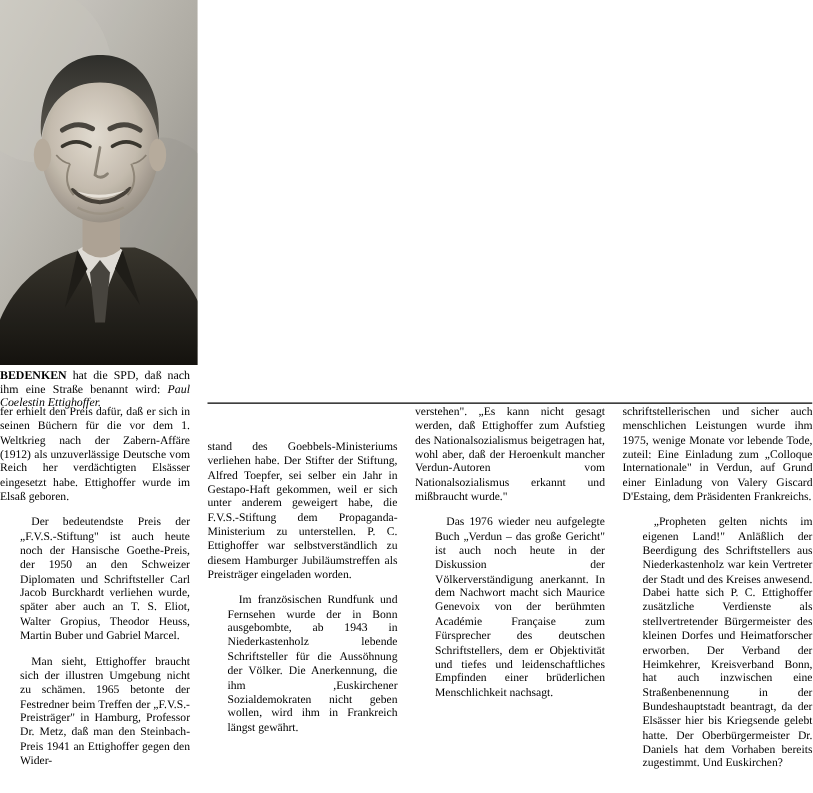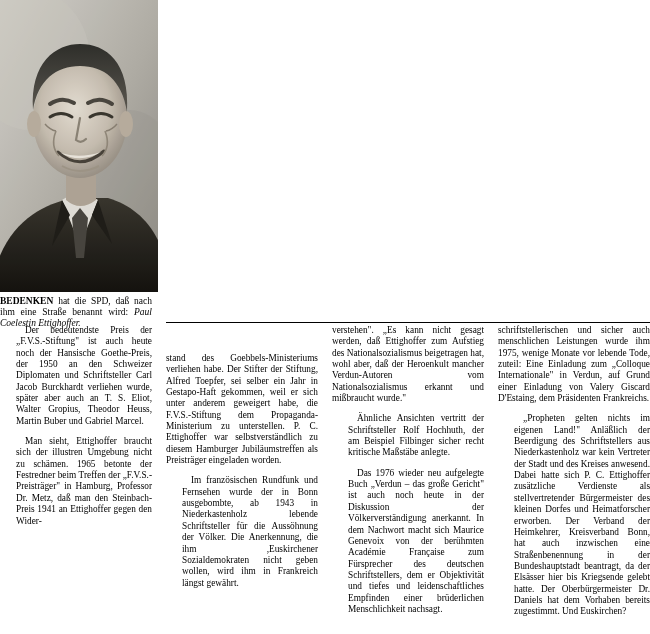--- a/index.html
+++ b/index.html
@@ -170,32 +170,32 @@
     <div class="caption">
       <b>BEDENKEN</b><span> hat die SPD, daß nach ihm eine Straße benannt wird: </span><i>Paul Coelestin Ettighoffer.</i>
     </div>
   </div>
 
   <div class="rule rule-h"></div>
 
   <div class="columns">
 
     <div class="col col1">
+      <p>fer erhielt den Preis dafür, daß er sich in seinen Büchern für die vor dem 1. Weltkrieg nach der Zabern-Affäre (1912) als unzuverlässige Deutsche vom Reich her verdächtigten Elsässer eingesetzt habe. Ettighoffer wurde im Elsaß geboren.</p>
       <p class="ind">Der bedeutendste Preis der „F.V.S.-Stiftung" ist auch heute noch der Hansische Goethe-Preis, der 1950 an den Schweizer Diplomaten und Schriftsteller Carl Jacob Burckhardt verliehen wurde, später aber auch an T. S. Eliot, Walter Gropius, Theodor Heuss, Martin Buber und Gabriel Marcel.</p>
       <p class="ind">Man sieht, Ettighoffer braucht sich der illustren Umgebung nicht zu schämen. 1965 betonte der Festredner beim Treffen der „F.V.S.-Preisträger" in Hamburg, Professor Dr. Metz, daß man den Steinbach-Preis 1941 an Ettighoffer gegen den Wider-</p>
     </div>
 
     <div class="col col2">
       <p>stand des Goebbels-Ministeriums verliehen habe. Der Stifter der Stiftung, Alfred Toepfer, sei selber ein Jahr in Gestapo-Haft gekommen, weil er sich unter anderem geweigert habe, die F.V.S.-Stiftung dem Propaganda-Ministerium zu unterstellen. P. C. Ettighoffer war selbstverständlich zu diesem Hamburger Jubiläumstreffen als Preisträger eingeladen worden.</p>
       <p class="ind">Im französischen Rundfunk und Fernsehen wurde der in Bonn ausgebombte, ab 1943 in Niederkastenholz lebende Schriftsteller für die Aussöhnung der Völker. Die Anerkennung, die ihm ,Euskirchener Sozialdemokraten nicht geben wollen, wird ihm in Frankreich längst gewährt.</p>
     </div>
 
     <div class="col col3">
       <p>verstehen". „Es kann nicht gesagt werden, daß Ettighoffer zum Aufstieg des Nationalsozialismus beigetragen hat, wohl aber, daß der Heroenkult mancher Verdun-Autoren vom Nationalsozialismus erkannt und mißbraucht wurde."</p>
-      <p class="ind">Ähnliche Ansichten vertritt der Schriftsteller Rolf Hochhuth, der am Beispiel Filbinger sicher recht kritische Maßstäbe anlegte.</p>
       <p class="ind">Das 1976 wieder neu aufgelegte Buch „Verdun – das große Gericht" ist auch noch heute in der Diskussion der Völkerverständigung anerkannt. In dem Nachwort macht sich Maurice Genevoix von der berühmten Académie Française zum Fürsprecher des deutschen Schriftstellers, dem er Objektivität und tiefes und leidenschaftliches Empfinden einer brüderlichen Menschlichkeit nachsagt.</p>
     </div>
 
     <div class="col col4">
       <p>schriftstellerischen und sicher auch menschlichen Leistungen wurde ihm 1975, wenige Monate vor lebende Tode, zuteil: Eine Einladung zum „Colloque Internationale" in Verdun, auf Grund einer Einladung von Valery Giscard D'Estaing, dem Präsidenten Frankreichs.</p>
       <p class="ind">„Propheten gelten nichts im eigenen Land!" Anläßlich der Beerdigung des Schriftstellers aus Niederkastenholz war kein Vertreter der Stadt und des Kreises anwesend. Dabei hatte sich P. C. Ettighoffer zusätzliche Verdienste als stellvertretender Bürgermeister des kleinen Dorfes und Heimatforscher erworben. Der Verband der Heimkehrer, Kreisverband Bonn, hat auch inzwischen eine Straßenbenennung in der Bundeshauptstadt beantragt, da der Elsässer hier bis Kriegsende gelebt hatte. Der Oberbürgermeister Dr. Daniels hat dem Vorhaben bereits zugestimmt. Und Euskirchen?</p>
     </div>
 
   </div>
 </div>

